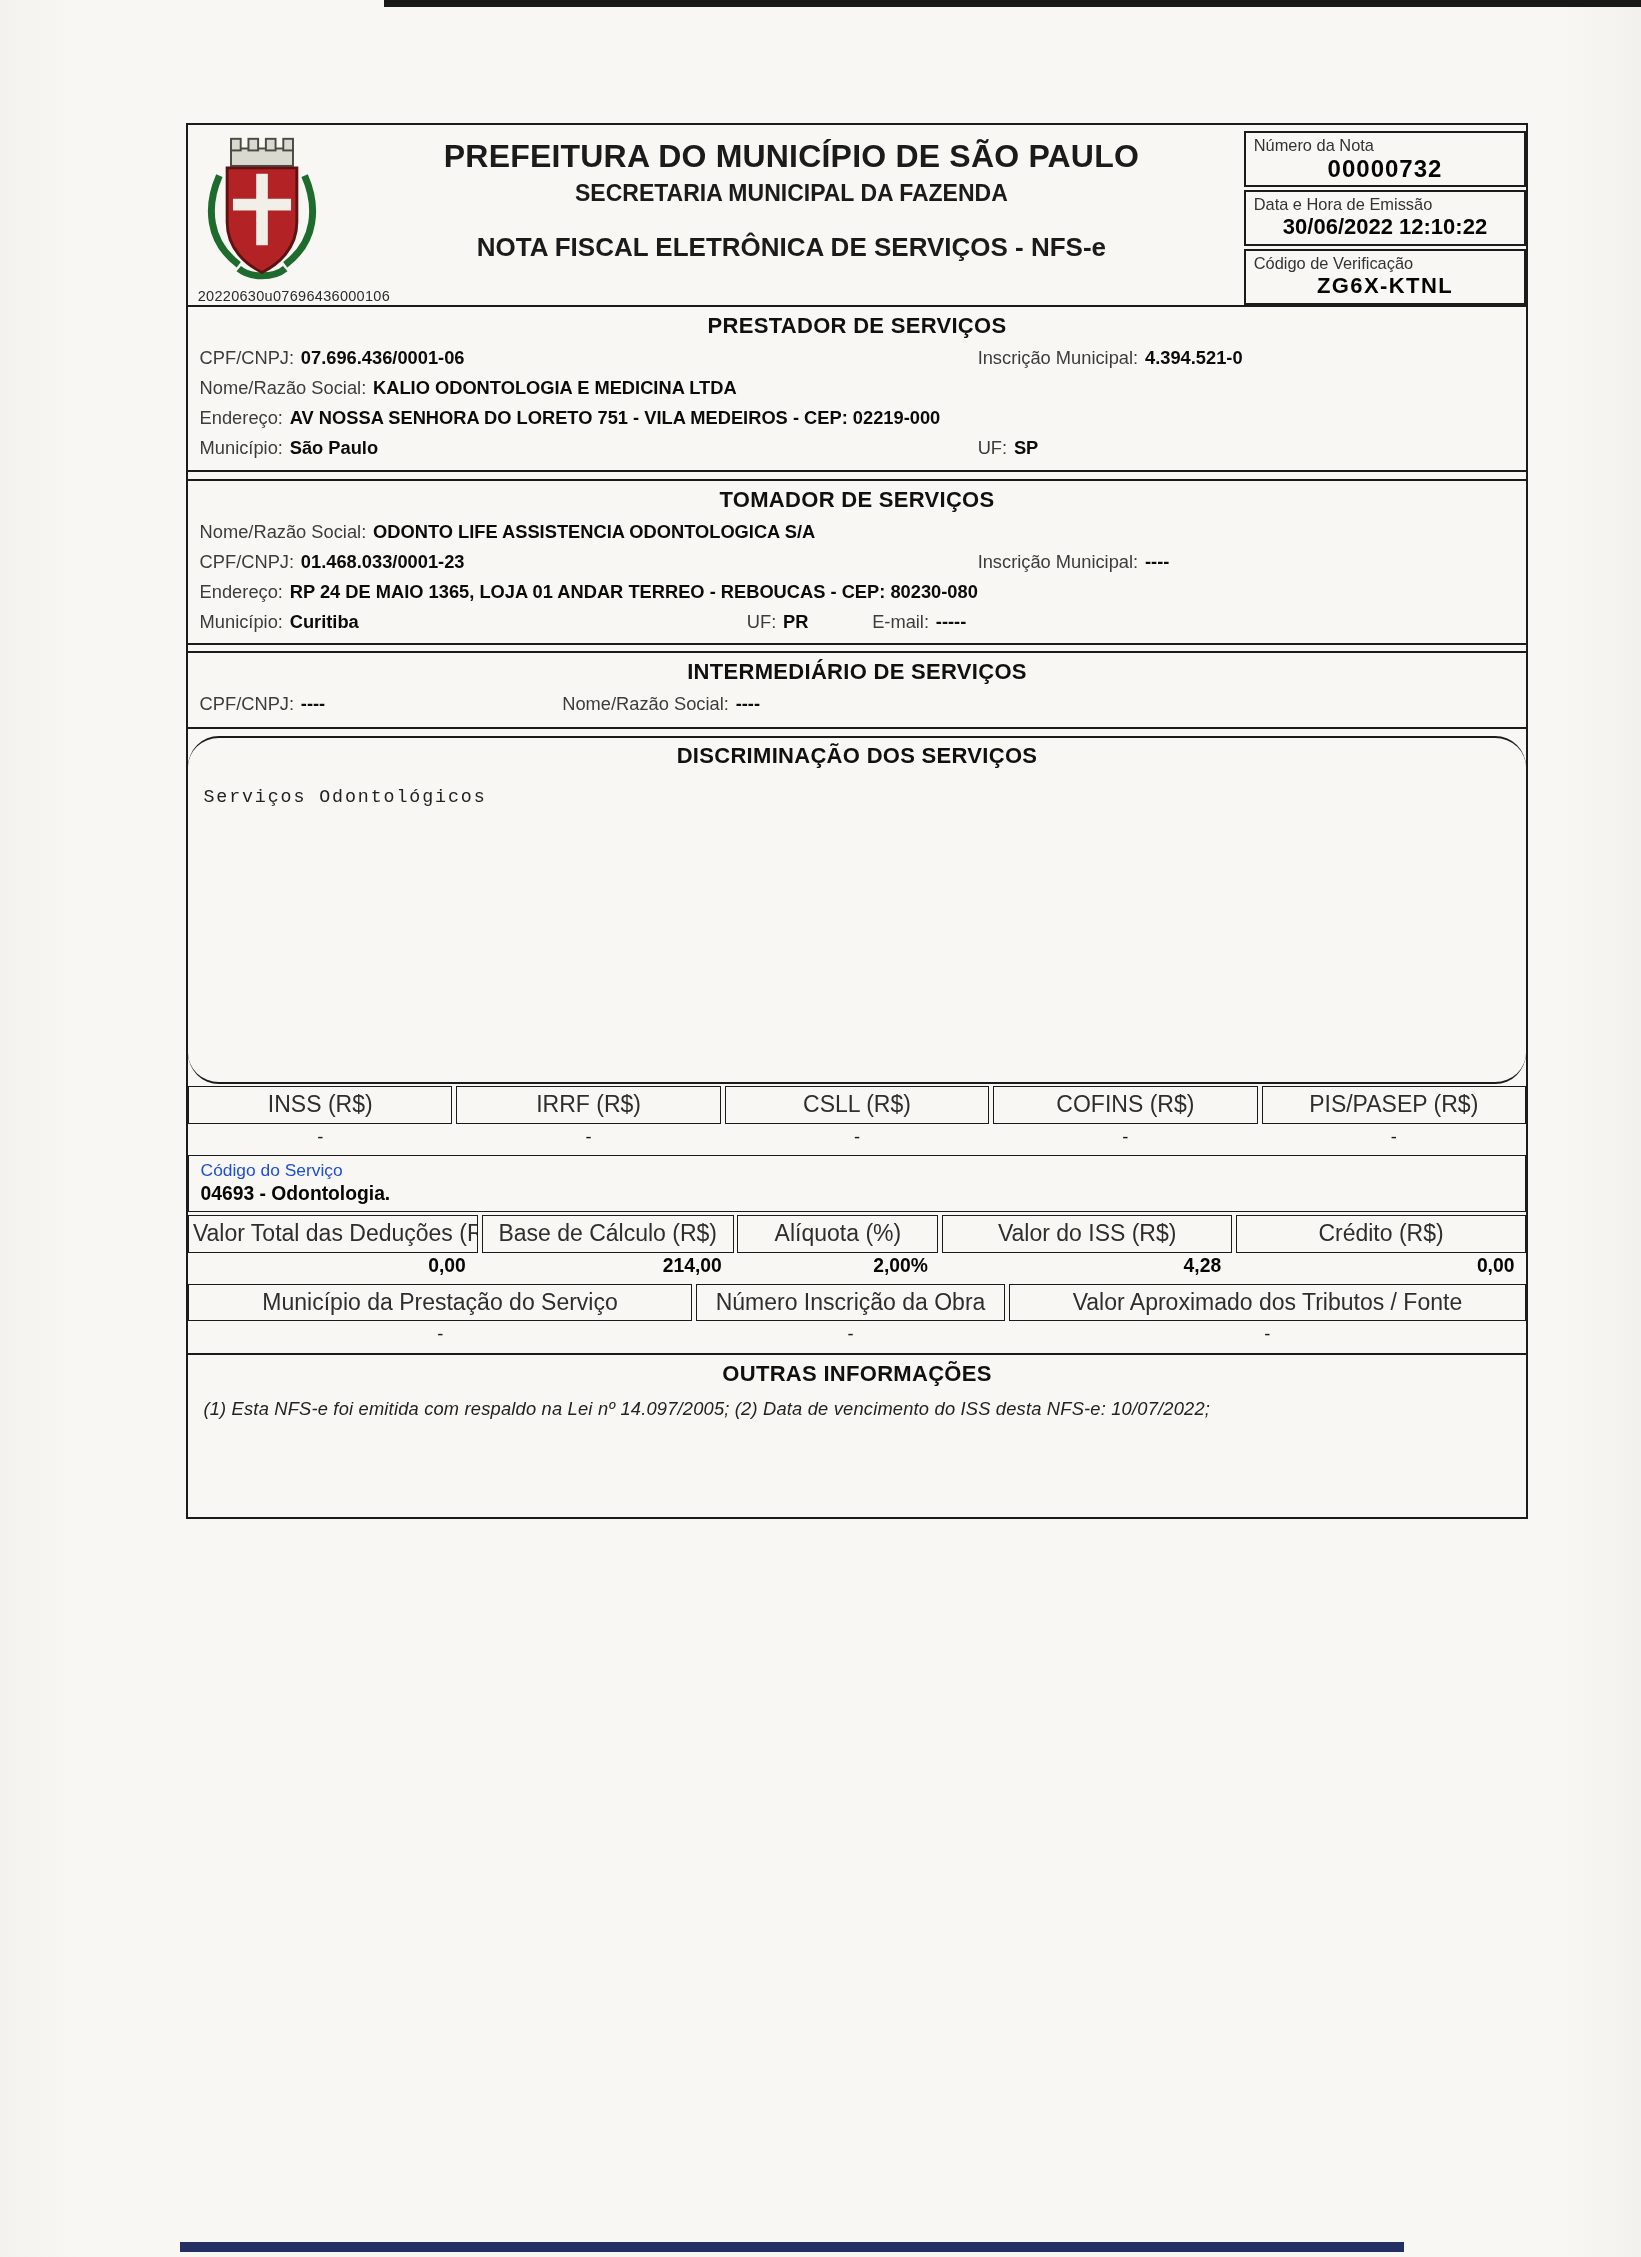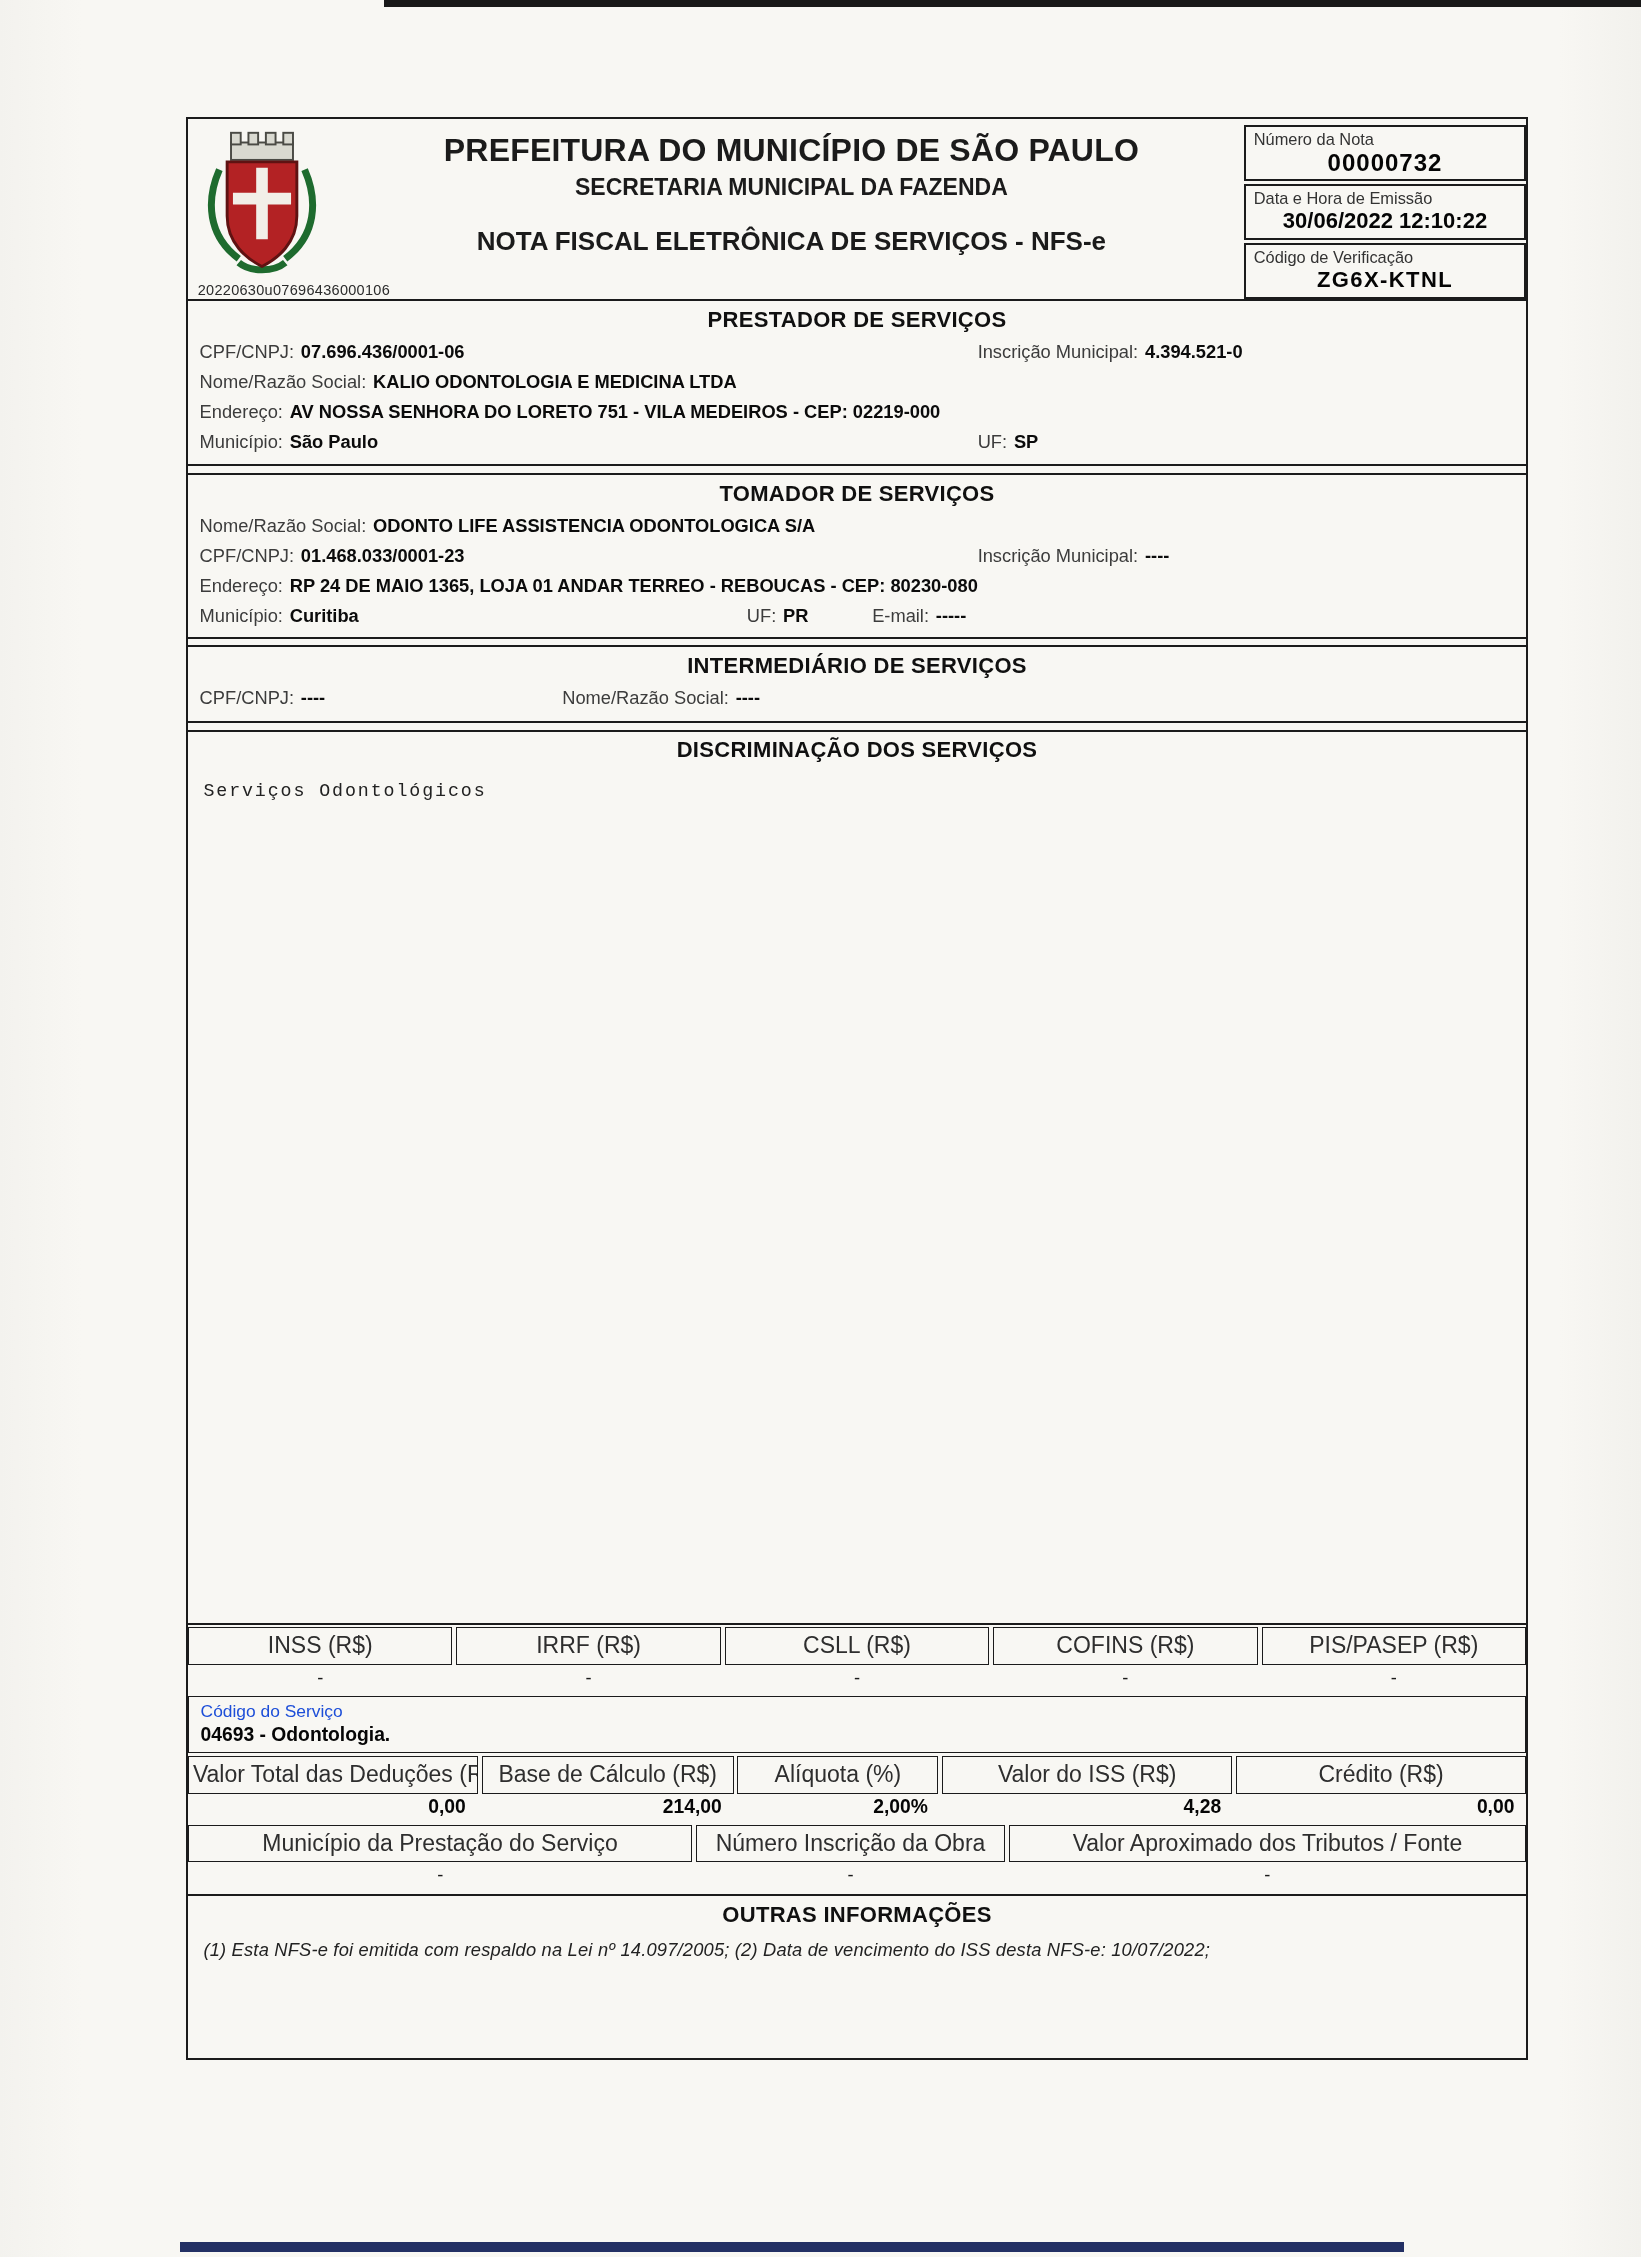--- a/index.html
+++ b/index.html
@@ -7,21 +7,21 @@
   body {
     position:relative; overflow:hidden;
     font-family:"Liberation Sans", sans-serif;
     background:linear-gradient(90deg,#f3f2ee 0%,#f8f7f3 5%,#f8f7f3 95%,#f2f1ed 100%);
     color:#1b1b1b;
   }
   .artifact-top { position:absolute; top:0; left:384px; width:1257px; height:6.8px; background:#191919; }
   .artifact-bottom { position:absolute; top:2242px; left:180px; width:1224px; height:9.7px; background:#233064; }
 
   .sheet {
-    position:absolute; left:186px; top:117px; width:1342px; height:1943px;
+    position:absolute; left:186px; top:123px; width:1342px; height:1396px;
     border:2.9px solid #1b1b1b; display:flex; flex-direction:column;
   }
   .sec-title { text-align:center; font-weight:bold; font-size:22px; color:#101010; padding:5.8px 0 3.9px; letter-spacing:0.3px; }
 
   
   .sec-header { flex:0 0 182px; border-bottom:2.9px solid #1b1b1b; display:flex; position:relative; padding:5.8px 0 0 11.6px; }
   .logo-wrap { width:145px; padding-top:1.9px; }
   .header-center { flex:1; text-align:center; padding-top:7.7px; }
   .t1 { font-size:32px; font-weight:bold; letter-spacing:0.2px; }
   .t2 { font-size:23px; font-weight:bold; margin-top:4.8px; }
@@ -40,21 +40,21 @@
   .lbl { color:#3c3c3c; }
   .val { font-weight:bold; color:#0b0b0b; margin-left:6.8px; }
   .grid59  { display:grid; grid-template-columns:59% 1fr; padding-right:7.7px; }
   .grid41  { display:grid; grid-template-columns:41.5% 9.5% 1fr; padding-right:7.7px; }
   .grid27  { display:grid; grid-template-columns:27.5% 1fr; padding-right:7.7px; }
 
   .sec-prestador { border-bottom:2.9px solid #1b1b1b; padding-bottom:7.7px; }
   .gap-top { margin-top:6.8px; border-top:2.9px solid #1b1b1b; }
   .sec-tomador { border-bottom:2.9px solid #1b1b1b; padding-bottom:5.8px; }
   .sec-intermediario { border-bottom:2.9px solid #1b1b1b; padding-bottom:7.7px; }
-  .sec-discriminacao { border-bottom:2.9px solid #1b1b1b; flex:1 1 auto; }
+  .sec-discriminacao { border-bottom:2.9px solid #1b1b1b; flex:1 1 auto;border-radius:31px; }
   .disc-text { font-family:"Liberation Mono", monospace; font-size:18.3px; letter-spacing:1.9px; padding:13.5px 0 0 15.4px; color:#222; }
 
   .sec-valor { border-bottom:2.9px solid #1b1b1b; font-size:24px; font-weight:bold; text-align:center; padding:4.8px 0 7.7px; color:#090909; }
 
   .cell-row { display:flex; gap:3.9px; margin-top:2.9px; }
   .cell { border:1.9px solid #1b1b1b; font-size:23px; color:#2e2e2e; text-align:center; padding:3.9px 3.9px 4.8px; white-space:nowrap; overflow:hidden; }
   .val-row { display:flex; gap:3.9px; }
   .vcell { font-size:18.3px; text-align:center; padding:1.9px 3.9px 3.9px; color:#1b1b1b; }
   .vcell.money { font-weight:bold; text-align:right; padding-right:11.6px; font-size:19.3px; color:#060606; }
 

